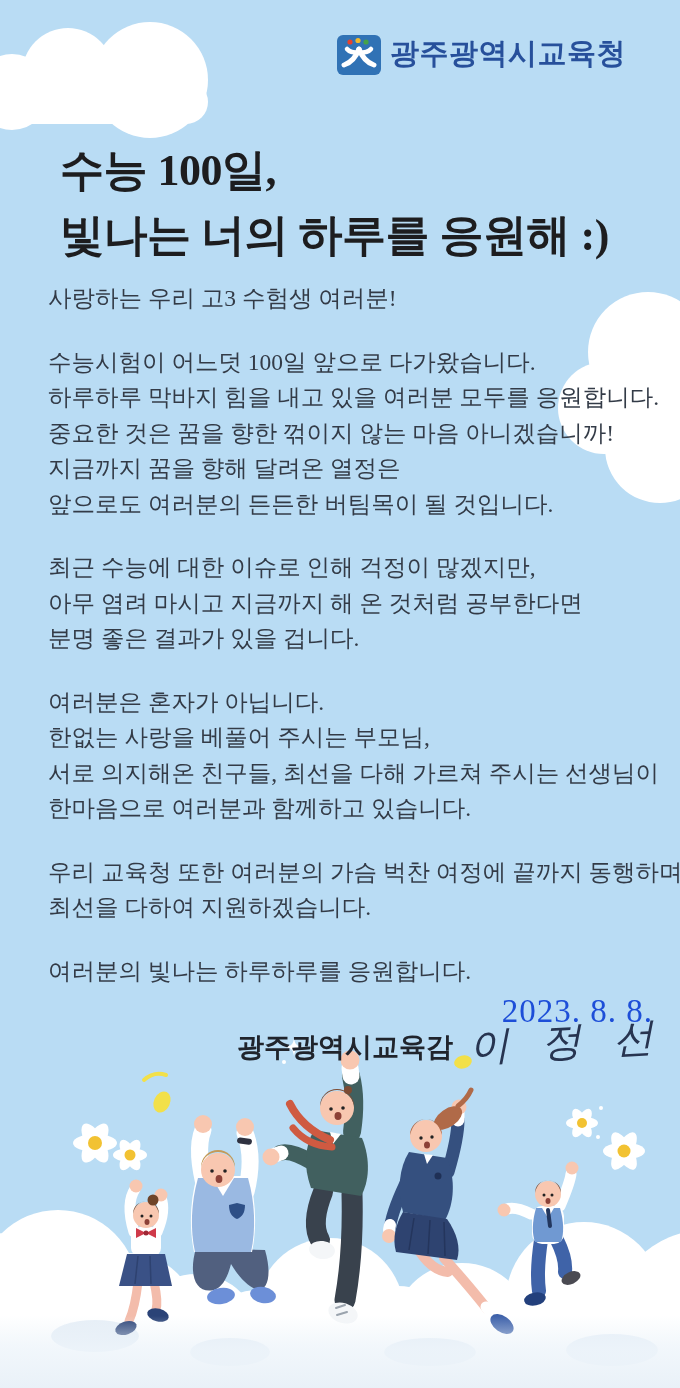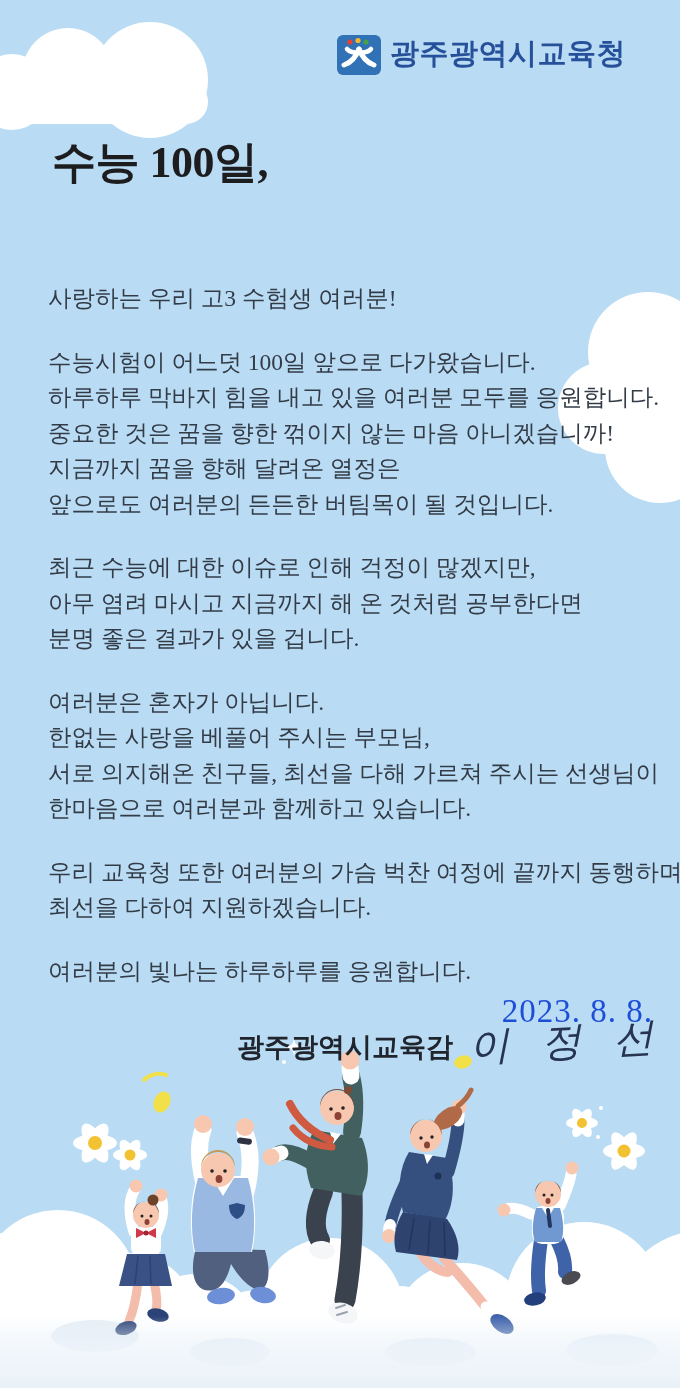--- a/index.html
+++ b/index.html
@@ -13,21 +13,21 @@
   .logo {
     position: absolute; top: 22px; right: 54px; z-index: 2;
     display: flex; align-items: center; gap: 9px; margin-top: 11px;
   }
   .logo-icon { width: 44px; height: 42px; display: block; }
   .logo-text {
     font-family: "Liberation Sans", sans-serif;
     font-weight: 700; font-size: 29px; color: #27509b; letter-spacing: 0.5px;
   }
   .title {
-    position: absolute; left: 48px; top: 126px; z-index: 2; margin: 4px;
+    position: absolute; left: 48px; top: 126px; z-index: 2; margin: 12px;
     font-weight: 700; font-size: 44px; line-height: 65px; color: #1d1d1f;
     letter-spacing: -0.5px;
   }
   .title span { display: block; }
   .letter {
     position: absolute; left: 48px; top: 281px; z-index: 2;
     font-size: 23.5px; line-height: 35.5px; color: #333b47;
   }
   .para { margin: 0 0 28px 0; }
   .line { display: block; white-space: nowrap; }
@@ -262,20 +262,21 @@
     <path d="M22,16 C25,24 31,30 37,32" stroke="#ffffff" stroke-width="5" fill="none" stroke-linecap="round"></path>
     <circle cx="13" cy="9" r="2.6" fill="#e5432e"></circle>
     <circle cx="21" cy="7.5" r="2.6" fill="#f3b82c"></circle>
     <circle cx="29" cy="9" r="2.6" fill="#44a24a"></circle>
   </svg>
   <span class="logo-text">광주광역시교육청</span>
 </header>
 
 <h1 class="title">
   <span>수능 100일,</span>
+  <span>빛나는 너의 하루를 응원해 :)</span>
 </h1>
 
 <div class="letter">
   <p class="para">
     <span class="line">사랑하는 우리 고3 수험생 여러분!</span>
   </p>
   <p class="para">
     <span class="line">수능시험이 어느덧 100일 앞으로 다가왔습니다.</span>
     <span class="line">하루하루 막바지 힘을 내고 있을 여러분 모두를 응원합니다.</span>
     <span class="line">중요한 것은 꿈을 향한 꺾이지 않는 마음 아니겠습니까!</span>

